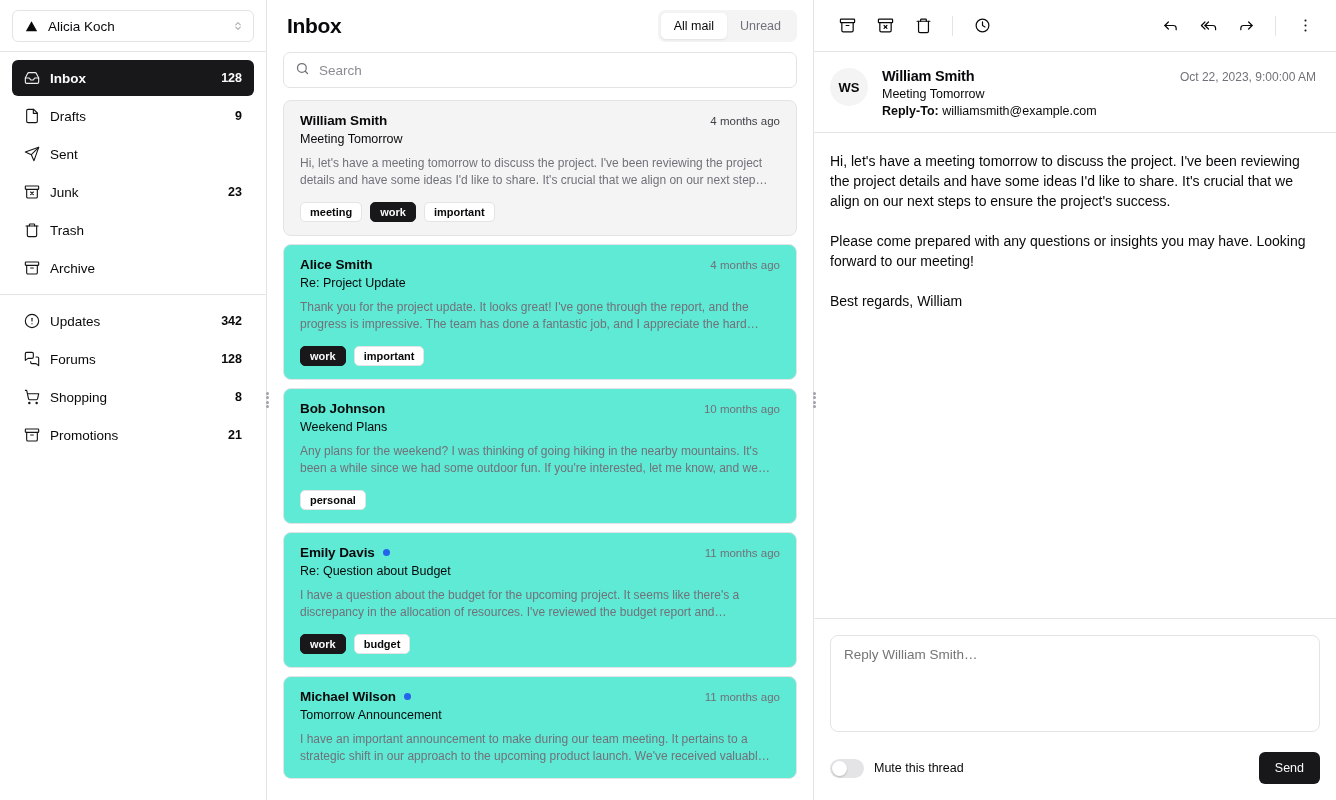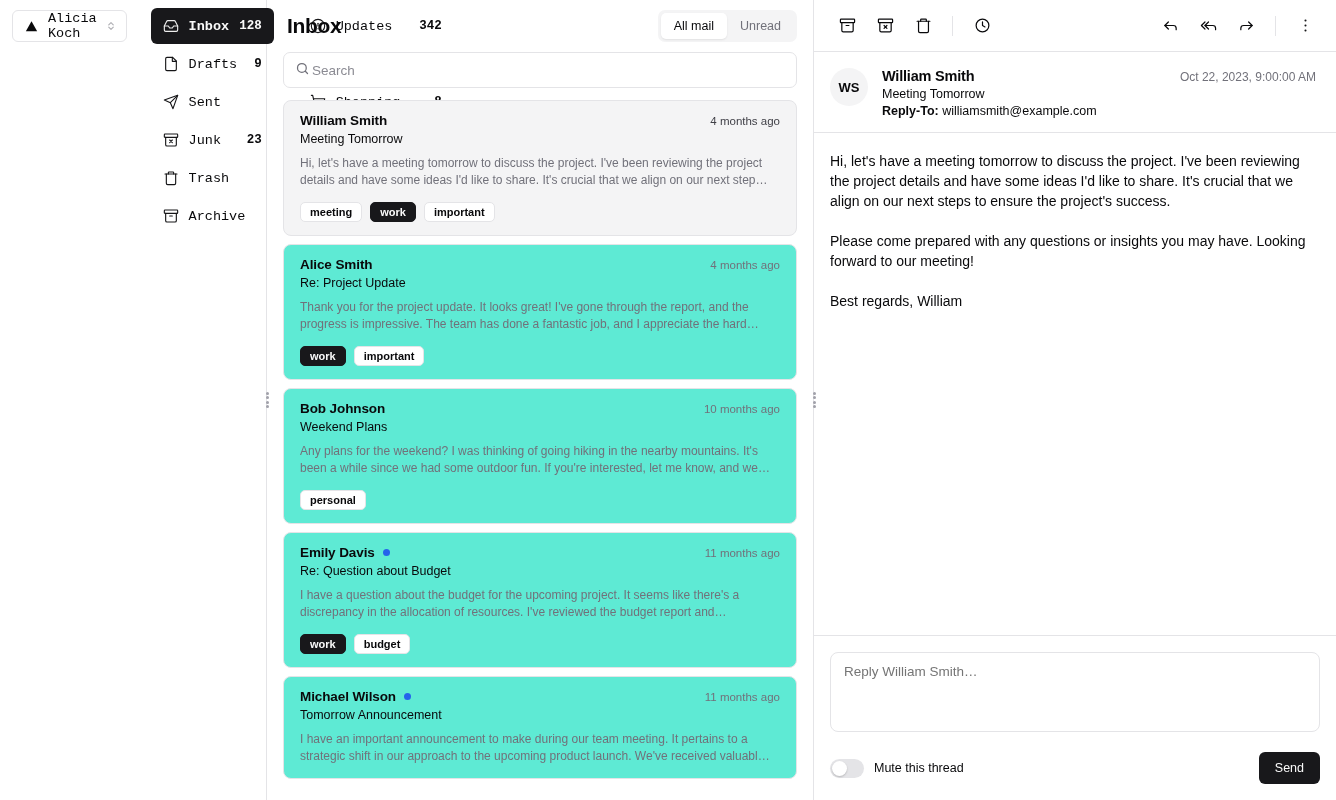--- a/index.html
+++ b/index.html
@@ -10,23 +10,22 @@
     color: #09090b;
     overflow: hidden;
     -webkit-font-smoothing: antialiased;
   }
   .app { display: flex; width: 1336px; height: 800px; }
 
   
   .sidebar {
     width: 267px; height: 800px;
     border-right: 1px solid #e4e4e7;
-    display: flex; 
+    display: flex; flex-direction: column;
     flex: 0 0 267px;
-    font-family: Liberation Mono, monospace;
   }
   .account-switcher {
     margin: 10px 12px 9px 12px;
     height: 32px;
     border: 1px solid #e4e4e7;
     border-radius: 6px;
     display: flex; align-items: center;
     padding: 0 9px;
     gap: 8px;
     background: #fff;
@@ -86,21 +85,21 @@
   .seg-btn {
     font-size: 12.5px; font-weight: 500; color: #71717a;
     padding: 0 13px; height: 26px; line-height: 26px; border-radius: 5px;
     cursor: pointer;
   }
   .seg-btn.on { background: #ffffff; color: #09090b; font-weight: 500; box-shadow: 0 1px 2px rgba(0,0,0,.08); }
 
   .search-wrap { padding: 0 16px 12px 16px; }
   .search-box {
     height: 36px; border: 1px solid #e4e4e7; border-radius: 7px;
-    display: flex; align-items: center; gap: 2px; padding: 0 11px;
+    display: flex; align-items: center; gap: 9px; padding: 0 11px;
     background: #fff;
   }
   .search-box input {
     border: none; outline: none; font-size: 13.5px; font-family: inherit;
     flex: 1; color: #09090b; background: transparent;
   }
   .search-box input::placeholder { color: #8b8b93; }
 
   .mail-list {
     flex: 1; overflow: hidden;
@@ -165,21 +164,21 @@
   .rh-date { font-size: 12px; color: #71717a; padding-top: 2px; text-align: center; }
 
   .read-body {
     flex: 1; padding: 18px 20px 10px 16px;
     font-size: 14px; line-height: 20px; white-space: pre-wrap;
     overflow: hidden;
   }
 
   .reply-area { border-top: 1px solid #e4e4e7; padding: 16px 16px 16px 16px; }
   .reply-box {
-    border: 1px solid #e4e4e7; border-radius: 8px; height: 80px;
+    border: 1px solid #e4e4e7; border-radius: 8px; height: 97px;
     padding: 11px 13px; font-size: 13.5px; color: #0f766e;
     font-family: inherit; resize: none; width: 100%; outline: none;
   }
   .reply-row { display: flex; align-items: center; justify-content: space-between; margin-top: 16px; }
   .switch-wrap { display: flex; align-items: center; gap: 10px; cursor: pointer; }
   .switch { width: 34px; height: 19px; border-radius: 10px; background: #e4e4e7; position: relative; }
   .switch .knob { position: absolute; left: 2px; top: 2px; width: 15px; height: 15px; border-radius: 50%; background: #fff; box-shadow: 0 1px 2px rgba(0,0,0,.2); }
   .switch-lbl { font-size: 12.5px; }
   .send-btn {
     background: #18181b; color: #fafafa; border: none; border-radius: 6px;

